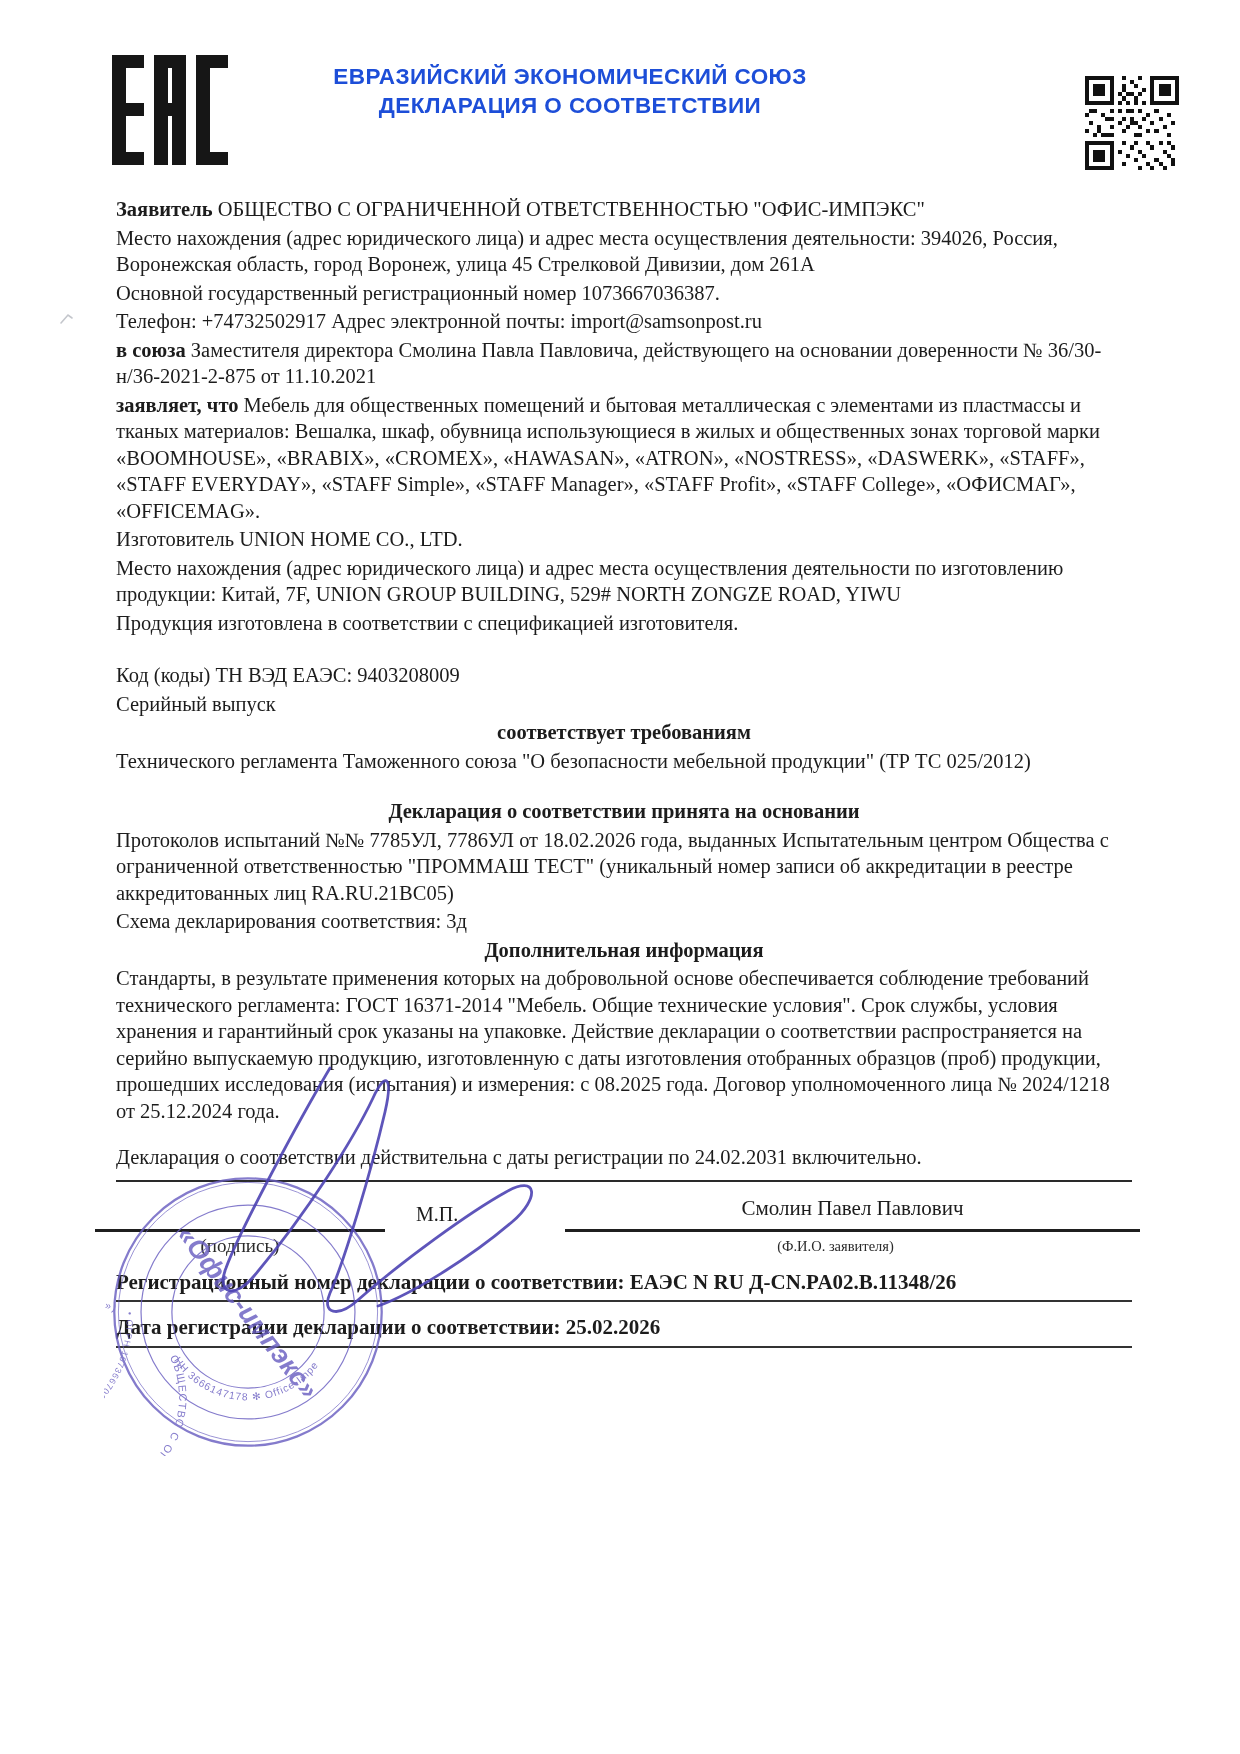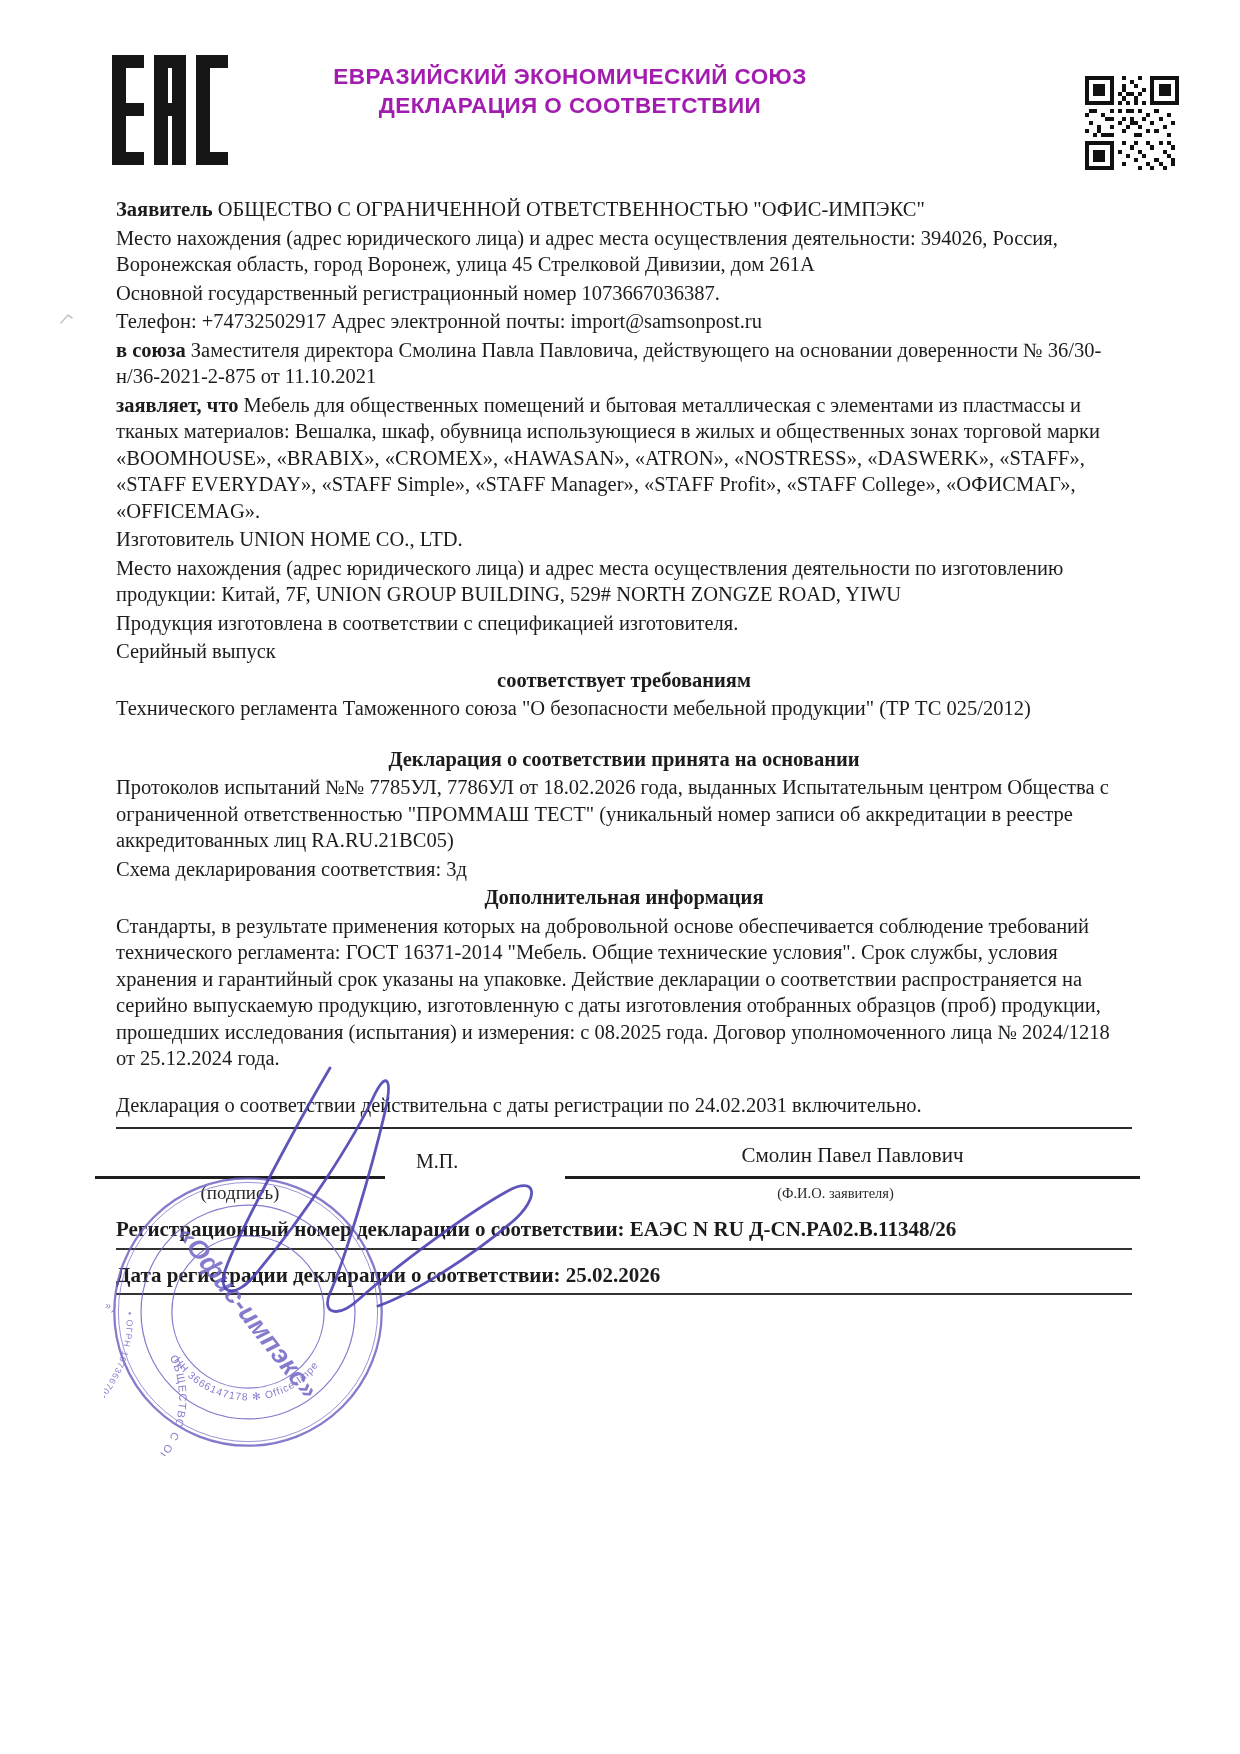--- a/index.html
+++ b/index.html
@@ -13,21 +13,21 @@
     font-family:"Liberation Serif","DejaVu Serif",serif;
     color:#1c1c1c;
   }
   
   .eac-logo{position:absolute;left:112px;top:55px;width:116px;height:110px;}
   .doc-title{
     position:absolute;left:240px;top:62px;width:660px;
     text-align:center;
     font-family:"Liberation Sans","DejaVu Sans",sans-serif;
     font-weight:bold;font-size:22.5px;line-height:29px;
-    color:#a21caf;letter-spacing:.4px;
+    color:#1d4ed8;letter-spacing:.4px;
   }
   .qr{position:absolute;left:1085px;top:76px;width:94px;height:94px;}
   
   .content{
     position:absolute;left:116px;top:196px;width:1016px;
     font-size:20.5px;line-height:26.5px;
   }
   .content p{margin:0 0 2px 0;}
   .b{font-weight:bold;text-align:center;}
   .mt-lg{margin-top:26px !important;}
@@ -125,20 +125,21 @@
   <div class="content">
     <p><span class="b">Заявитель</span> <span>ОБЩЕСТВО С ОГРАНИЧЕННОЙ ОТВЕТСТВЕННОСТЬЮ "ОФИС-ИМПЭКС"</span></p>
     <p>Место нахождения (адрес юридического лица) и адрес места осуществления деятельности: 394026, Россия, Воронежская область, город Воронеж, улица 45 Стрелковой Дивизии, дом 261А</p>
     <p>Основной государственный регистрационный номер 1073667036387.</p>
     <p>Телефон: +74732502917 Адрес электронной почты: import@samsonpost.ru</p>
     <p><span class="b">в союза</span> <span>Заместителя директора Смолина Павла Павловича, действующего на основании доверенности № 36/30-н/36-2021-2-875 от 11.10.2021</span></p>
     <p><span class="b">заявляет, что</span> <span>Мебель для общественных помещений и бытовая металлическая с элементами из пластмассы и тканых материалов: Вешалка, шкаф, обувница использующиеся в жилых и общественных зонах торговой марки «BOOMHOUSE», «BRABIX», «CROMEX», «HAWASAN», «ATRON», «NOSTRESS», «DASWERK», «STAFF», «STAFF EVERYDAY», «STAFF Simple», «STAFF Manager», «STAFF Profit», «STAFF College», «ОФИСМАГ», «OFFICEMAG».</span></p>
     <p>Изготовитель UNION HOME CO., LTD.</p>
     <p>Место нахождения (адрес юридического лица) и адрес места осуществления деятельности по изготовлению продукции: Китай, 7F, UNION GROUP BUILDING, 529# NORTH ZONGZE ROAD, YIWU</p>
     <p>Продукция изготовлена в соответствии с спецификацией изготовителя.</p>
+    <p class="mt-lg">Код (коды) ТН ВЭД ЕАЭС: 9403208009</p>
     <p>Серийный выпуск</p>
     <p class="b">соответствует требованиям</p>
     <p>Технического регламента Таможенного союза "О безопасности мебельной продукции" (ТР ТС 025/2012)</p>
     <p class="b mt-md">Декларация о соответствии принята на основании</p>
     <p>Протоколов испытаний №№ 7785УЛ, 7786УЛ от 18.02.2026 года, выданных Испытательным центром Общества с ограниченной ответственностью "ПРОММАШ ТЕСТ" (уникальный номер записи об аккредитации в реестре аккредитованных лиц RA.RU.21BC05)</p>
     <p>Схема декларирования соответствия: 3д</p>
     <p class="b">Дополнительная информация</p>
     <p>Стандарты, в результате применения которых на добровольной основе обеспечивается соблюдение требований технического регламента: ГОСТ 16371-2014 "Мебель. Общие технические условия". Срок службы, условия хранения и гарантийный срок указаны на упаковке. Действие декларации о соответствии распространяется на серийно выпускаемую продукцию, изготовленную с даты изготовления отобранных образцов (проб) продукции, прошедших исследования (испытания) и измерения: с 08.2025 года. Договор уполномоченного лица № 2024/1218 от 25.12.2024 года.</p>
     <p class="validity">Декларация о соответствии действительна с даты регистрации по 24.02.2031 включительно.</p>
 

